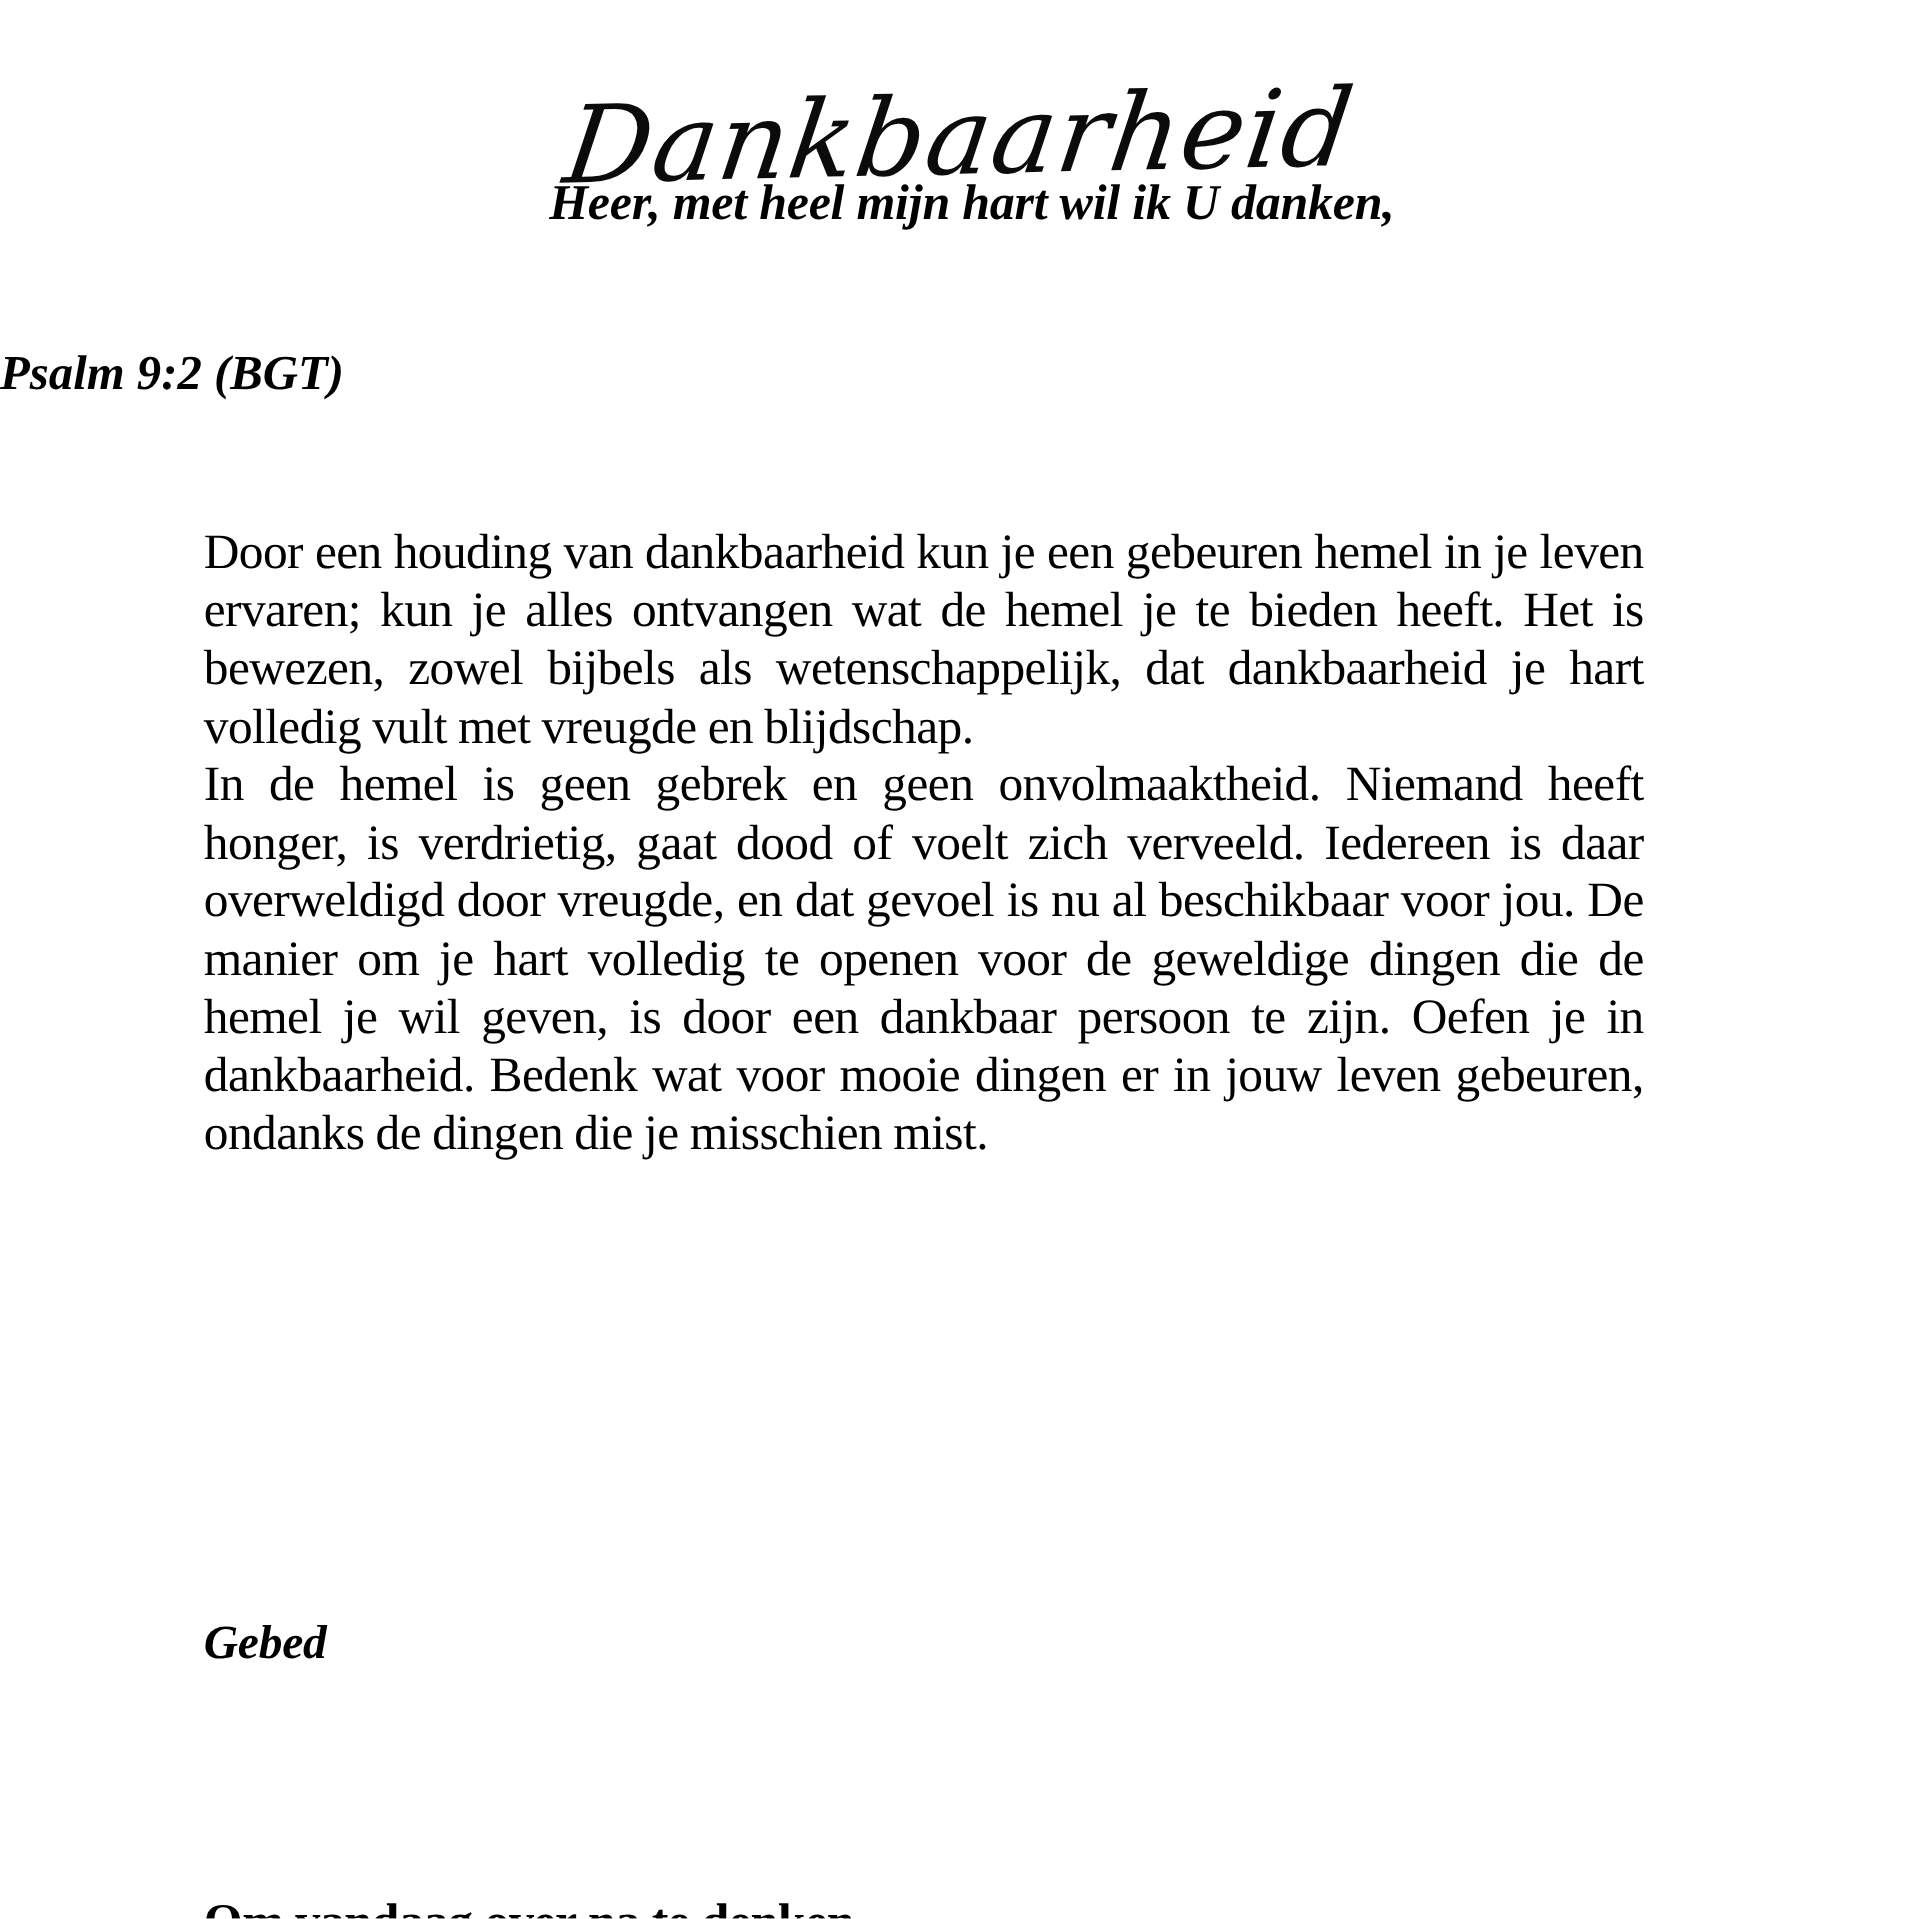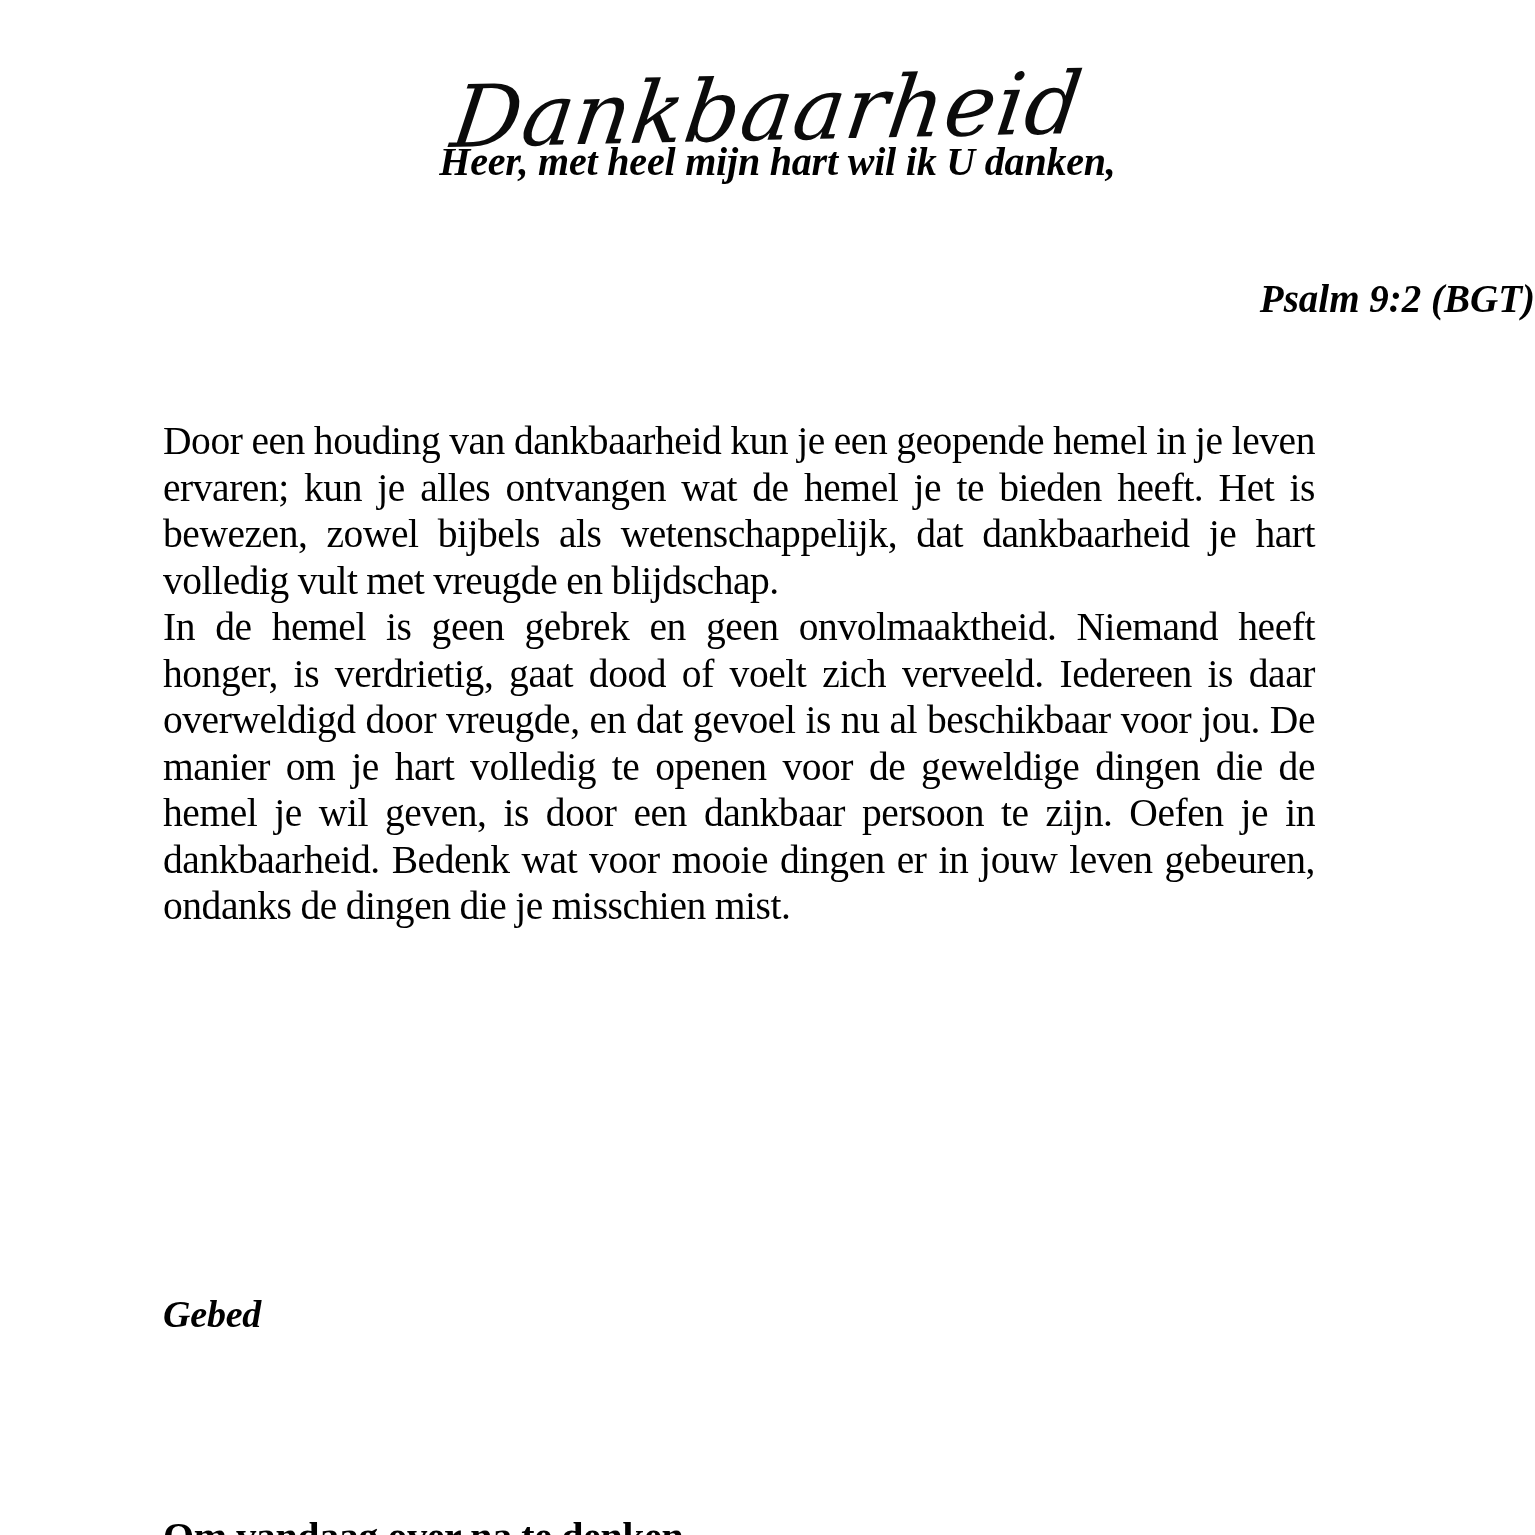--- a/index.html
+++ b/index.html
@@ -53,21 +53,21 @@
     letter-spacing: -0.2px;
   }
   .verse-line { display: block; white-space: nowrap; padding-left: 20px; }
 
   
   .verse-ref {
     position: absolute;
     left: 0;
     right: 0;
     top: 276px;
-    text-align: right;
+    text-align: left;
     font-family: "Liberation Serif", "DejaVu Serif", serif;
     font-style: italic;
     font-weight: 600;
     font-size: 39px;
     line-height: 46px;
   }
 
   
   .body-block {
     position: absolute;
@@ -142,21 +142,21 @@
 
   <h1 class="doc-title">Dankbaarheid</h1>
 
   <div class="verse">
     <span class="verse-line">Heer, met heel mijn hart wil ik U danken,</span>
   </div>
 
   <div class="verse-ref">Psalm 9:2 (BGT)</div>
 
   <div class="body-block">
-    <p class="body-par">Door een houding van dankbaarheid kun je een geopende hemel in je leven ervaren; kun je alles ontvangen wat de hemel je te bieden heeft. Het is bewezen, zowel bijbels als wetenschappelijk, dat dank­baarheid je hart volledig vult met vreugde en blijdschap.</p>
+    <p class="body-par">Door een houding van dankbaarheid kun je een gebeuren hemel in je leven ervaren; kun je alles ontvangen wat de hemel je te bieden heeft. Het is bewezen, zowel bijbels als wetenschappelijk, dat dank­baarheid je hart volledig vult met vreugde en blijdschap.</p>
     <p class="body-par">In de hemel is geen gebrek en geen onvolmaaktheid. Niemand heeft honger, is verdrietig, gaat dood of voelt zich verveeld. Iedereen is daar overweldigd door vreugde, en dat gevoel is nu al beschikbaar voor jou. De manier om je hart volledig te openen voor de geweldige dingen die de hemel je wil geven, is door een dankbaar persoon te zijn. Oefen je in dankbaarheid. Bedenk wat voor mooie dingen er in jouw leven gebeuren, ondanks de dingen die je misschien mist.</p>
   </div>
 
   <div class="prayer-block">
     <p class="prayer-heading">Gebed</p>
   </div>
 
   <p class="next-heading">Om vandaag over na te denken</p>
 
 </div>

